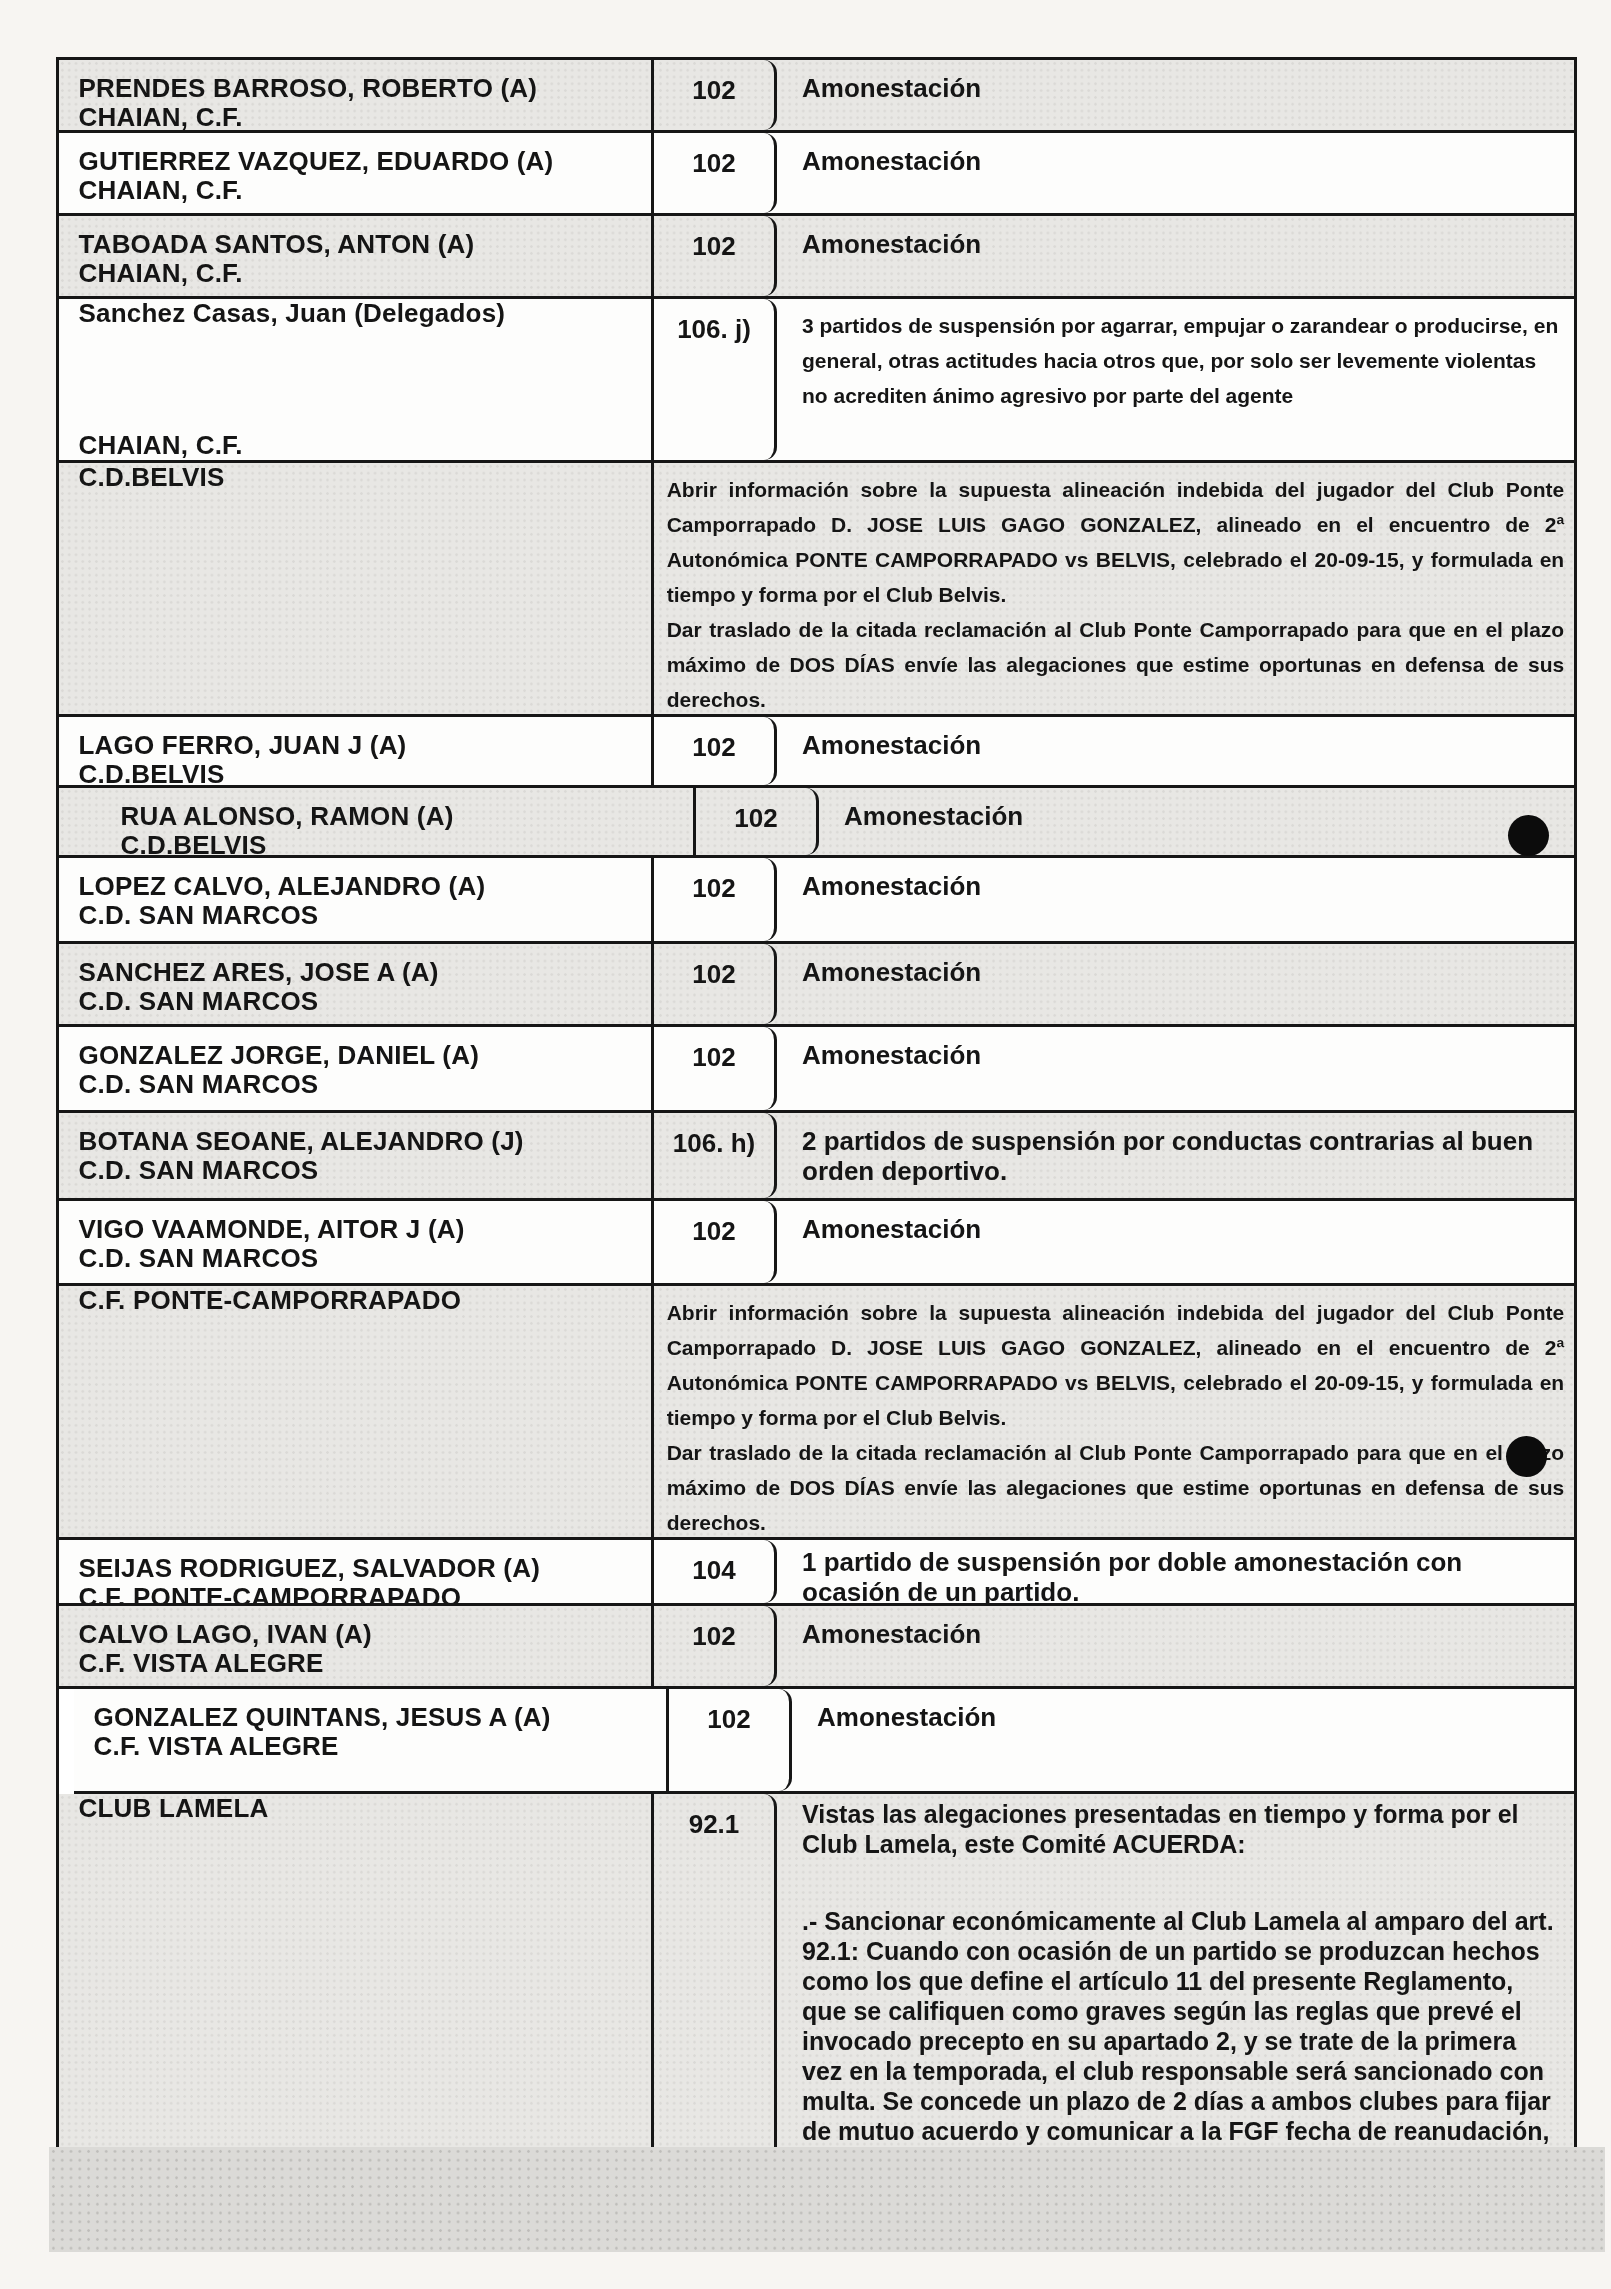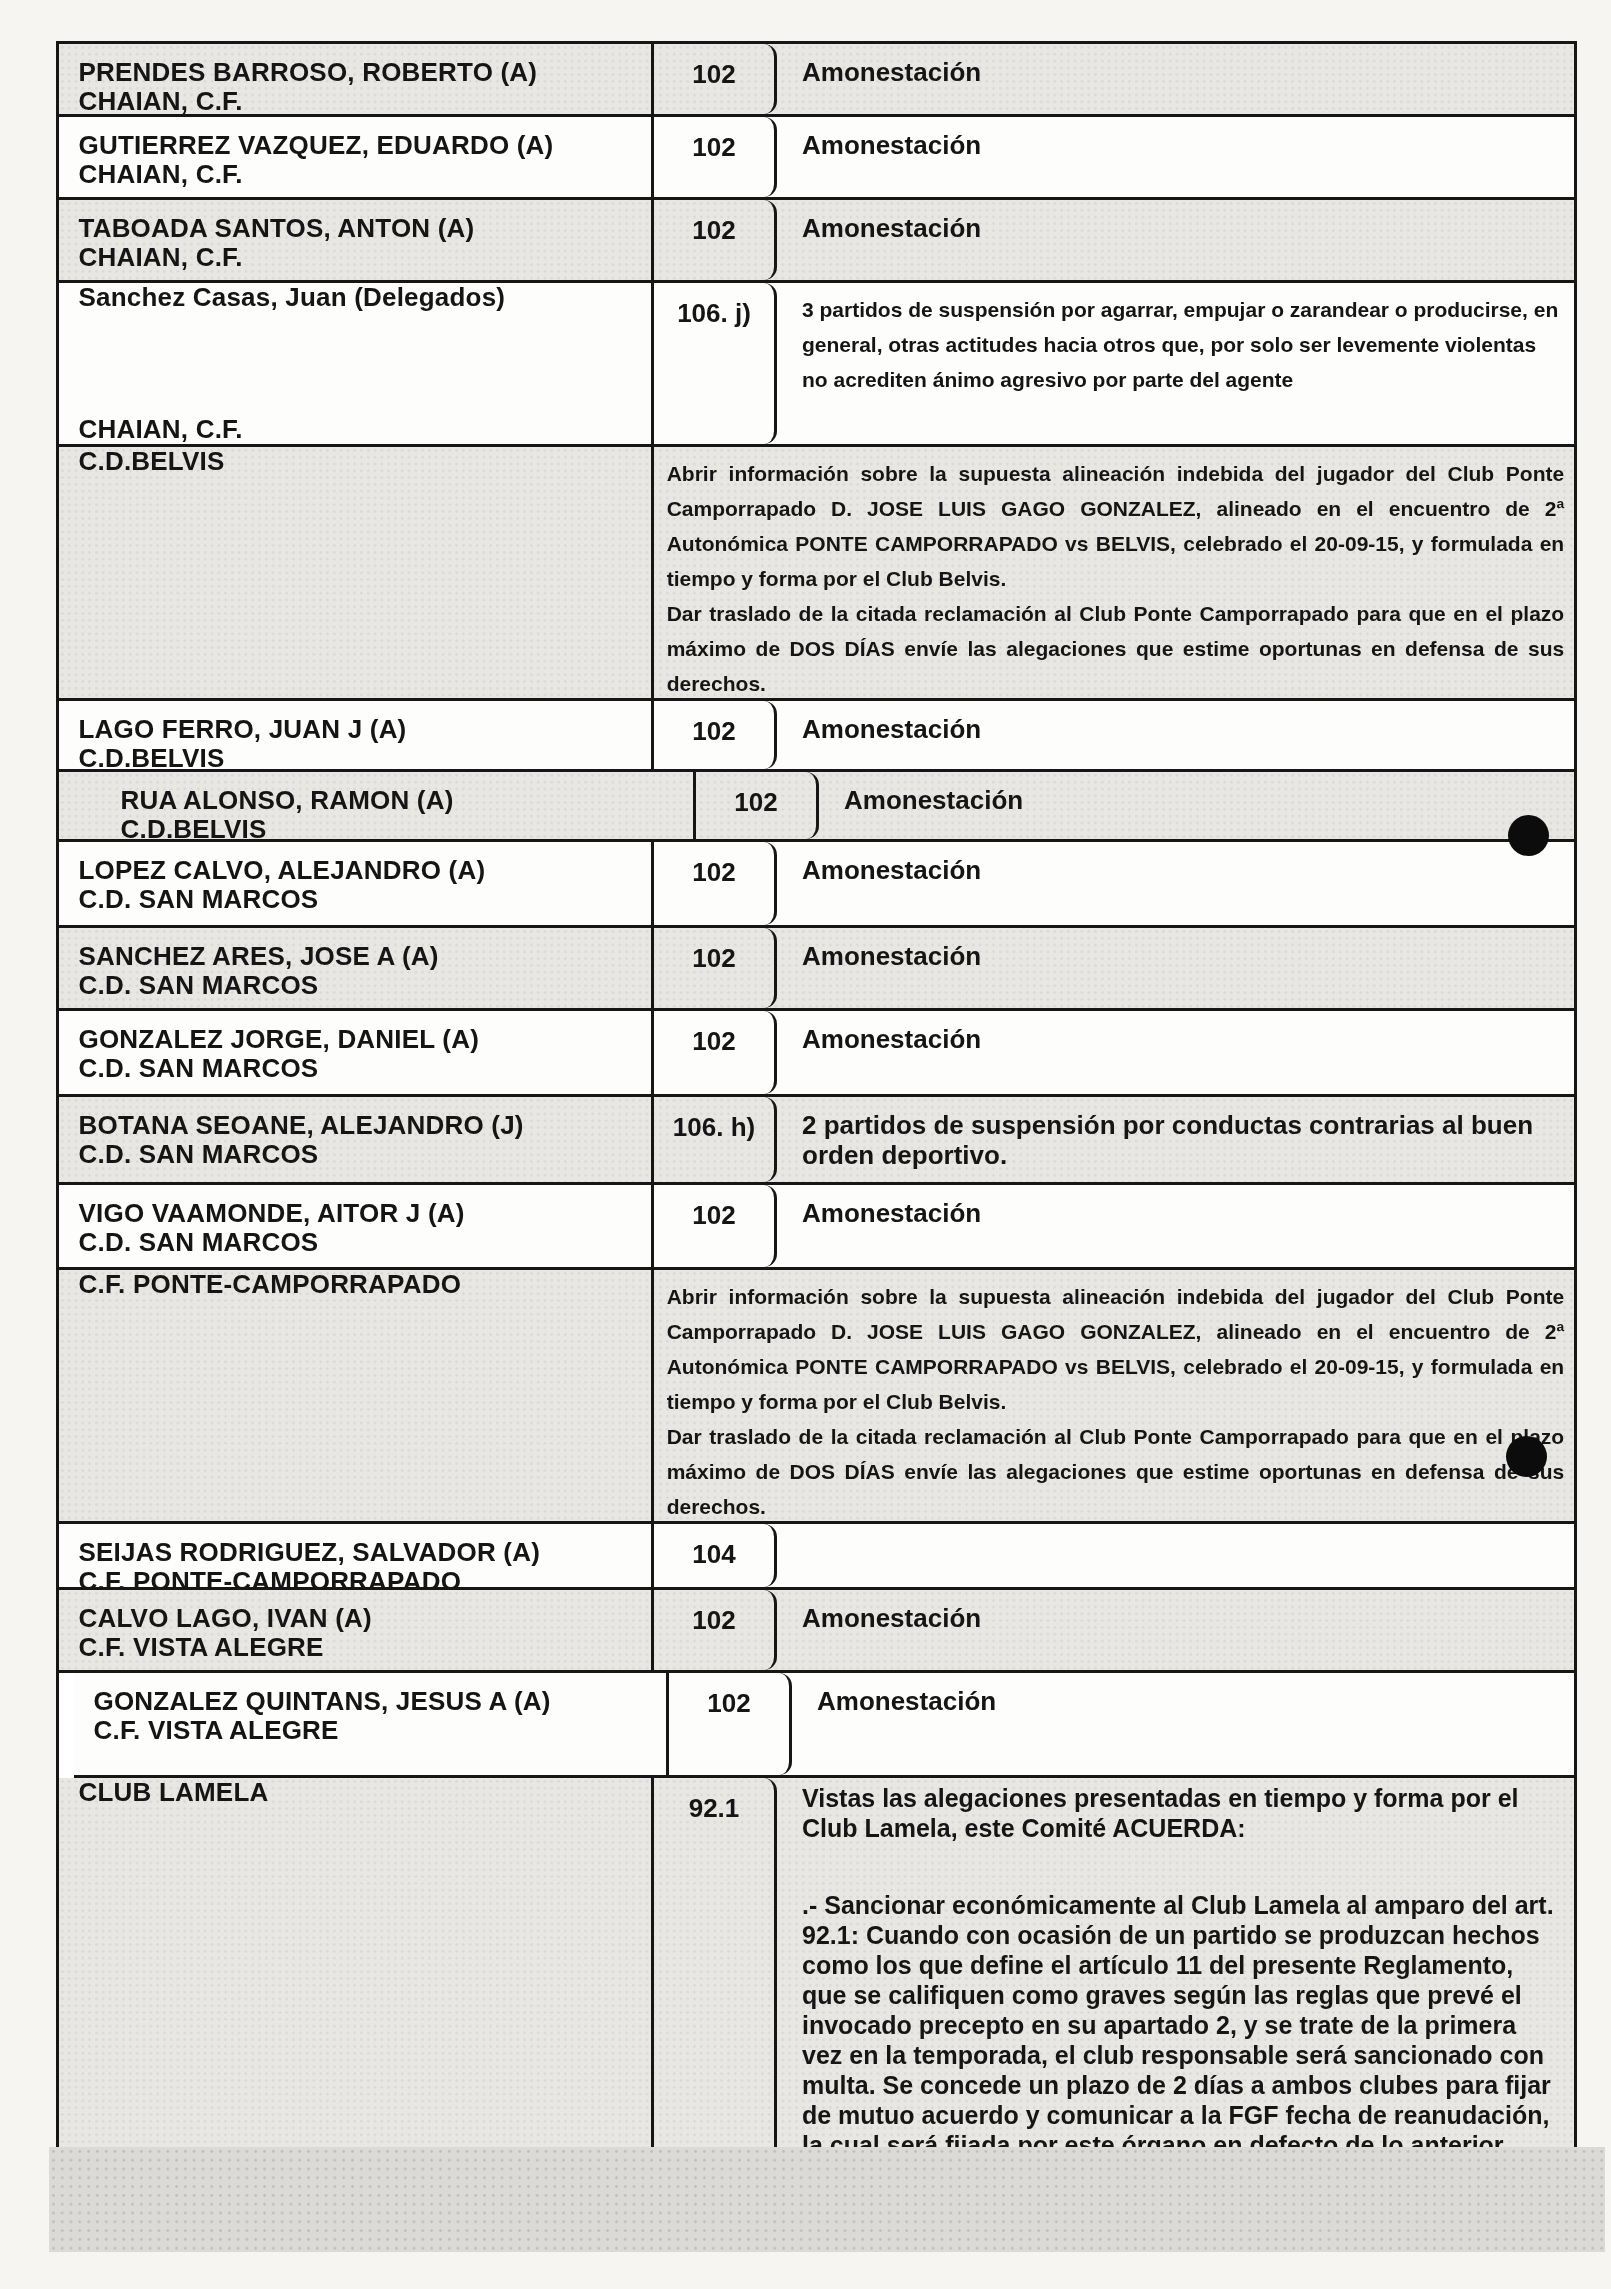--- a/index.html
+++ b/index.html
@@ -7,21 +7,21 @@
     font-family:"Liberation Sans","DejaVu Sans",sans-serif;
     background:#e9e7e3;
   }
   #page{
     position:relative;
     width:1611px;height:2290px;
     background:var(--page,#f7f5f2);
     overflow:hidden;
   }
   #sanctions-table{
-    position:absolute;left:56px;top:41px;width:1521px;
+    position:absolute;left:56px;top:57px;width:1521px;
     box-sizing:border-box;
     border:3.9px solid var(--border,#161616);
     background:#fff;
   }
   .row{
     display:flex;
     box-sizing:border-box;
     border-bottom:3.9px solid var(--border,#161616);
   }
   .row:last-child{border-bottom:none;}
@@ -220,20 +220,23 @@
           <p class="para">Dar traslado de la citada reclamación al Club Ponte Camporrapado para que en el plazo máximo de DOS DÍAS envíe las alegaciones que estime oportunas en defensa de sus derechos.</p>
         </div>
   </div>
 
   <div class="row shade-white" style="height: 66px;">
     <div class="cell name-cell">
       <div>SEIJAS RODRIGUEZ, SALVADOR (A)</div>
       <div>C.F. PONTE-CAMPORRAPADO</div>
     </div>
     <div class="cell article-cell">104</div>
+    <div class="cell sanction-cell" style="padding-top: 6.8px;">
+          <p class="para">1 partido de suspensión por doble amonestación con ocasión de un partido.</p>
+        </div>
   </div>
 
   <div class="row shade-gray" style="height: 83px;">
     <div class="cell name-cell">
       <div>CALVO LAGO, IVAN (A)</div>
       <div>C.F. VISTA ALEGRE</div>
     </div>
     <div class="cell article-cell">102</div>
     <div class="cell sanction-cell">
           <p class="para">Amonestación</p>

